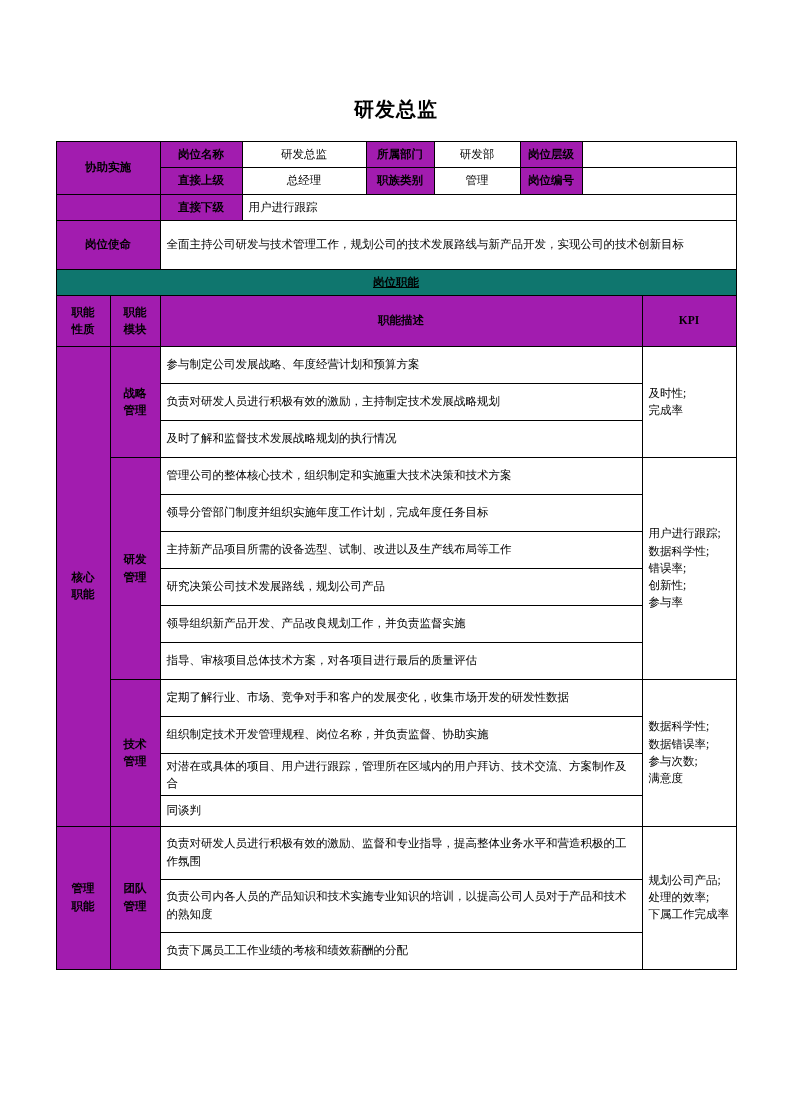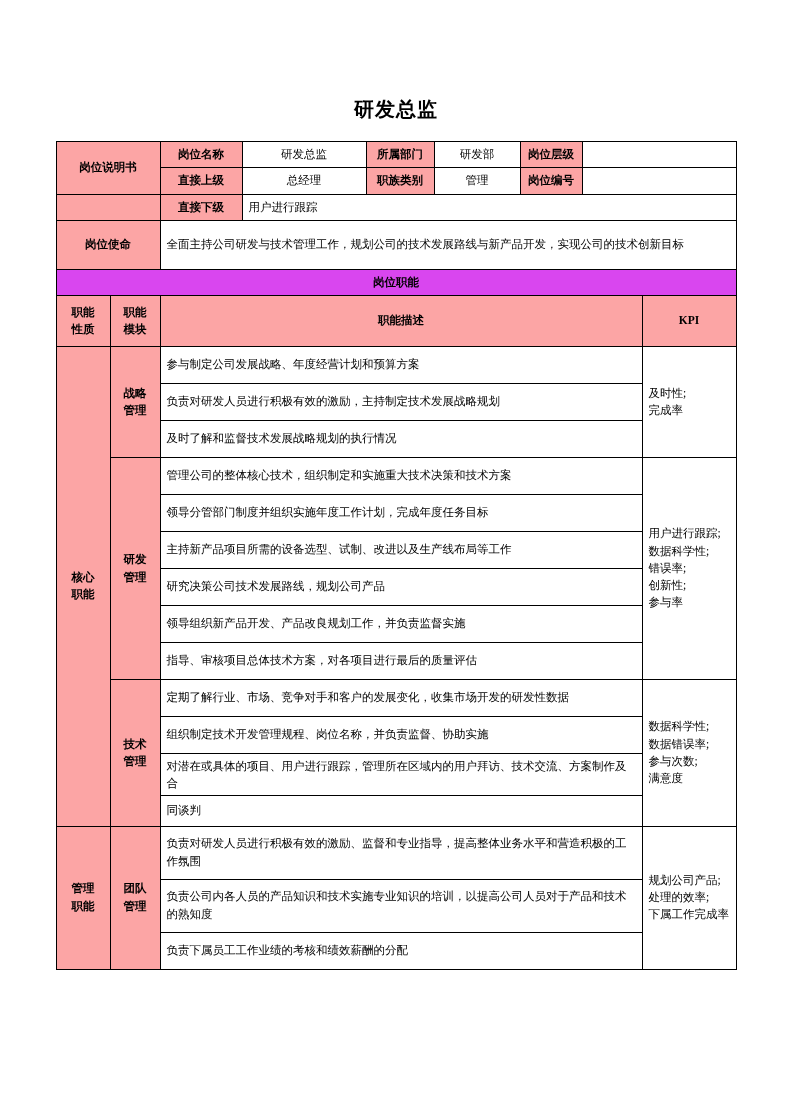--- a/index.html
+++ b/index.html
@@ -38,21 +38,21 @@
   }
   table.main td {
     border: 1px solid #000;
     font-size: 11.5px;
     line-height: 1.5;
     padding: 4px 6px;
     vertical-align: middle;
     word-break: break-all;
   }
   .shade {
-    background: #fca5a5;
+    background: #a21caf;
   }
   .ctr {
     text-align: center;
   }
   .bold {
     font-weight: bold;
   }
   .cellpad {
     padding: 7px 8px;
   }
@@ -66,23 +66,24 @@
     padding: 4px 6px;
     margin-left: 28px;
   }
   .desc {
     padding: 7px 8px;
     line-height: 1.55;
   }
   .section-head {
     text-align: center;
     font-weight: bold;
-    background: #d946ef;
+    background: #0f766e;
     font-size: 12px;
     padding: 5px;
+    text-decoration: underline;
   }
   .two-line {
     line-height: 1.35;
   }
 </style>
 </head>
 <body>
 
 <div class="page">
 
@@ -96,21 +97,21 @@
       <col style="width:124px">
       <col style="width:68px">
       <col style="width:86px">
       <col style="width:62px">
       <col style="width:60px">
       <col style="width:94px">
     </colgroup>
 
     <tbody>
         <tr>
-      <td class="shade ctr bold tall" colspan="2" rowspan="2">岗位说明书</td>
+      <td class="shade ctr bold tall" colspan="2" rowspan="2">协助实施</td>
       <td class="shade ctr bold">岗位名称</td>
       <td class="ctr">研发总监</td>
       <td class="shade ctr bold">所属部门</td>
       <td class="ctr">研发部</td>
       <td class="shade ctr bold">岗位层级</td>
       <td class="ctr" colspan="2"></td>
     </tr>
     <tr>
       <td class="shade ctr bold">直接上级</td>
       <td class="ctr">总经理</td>

